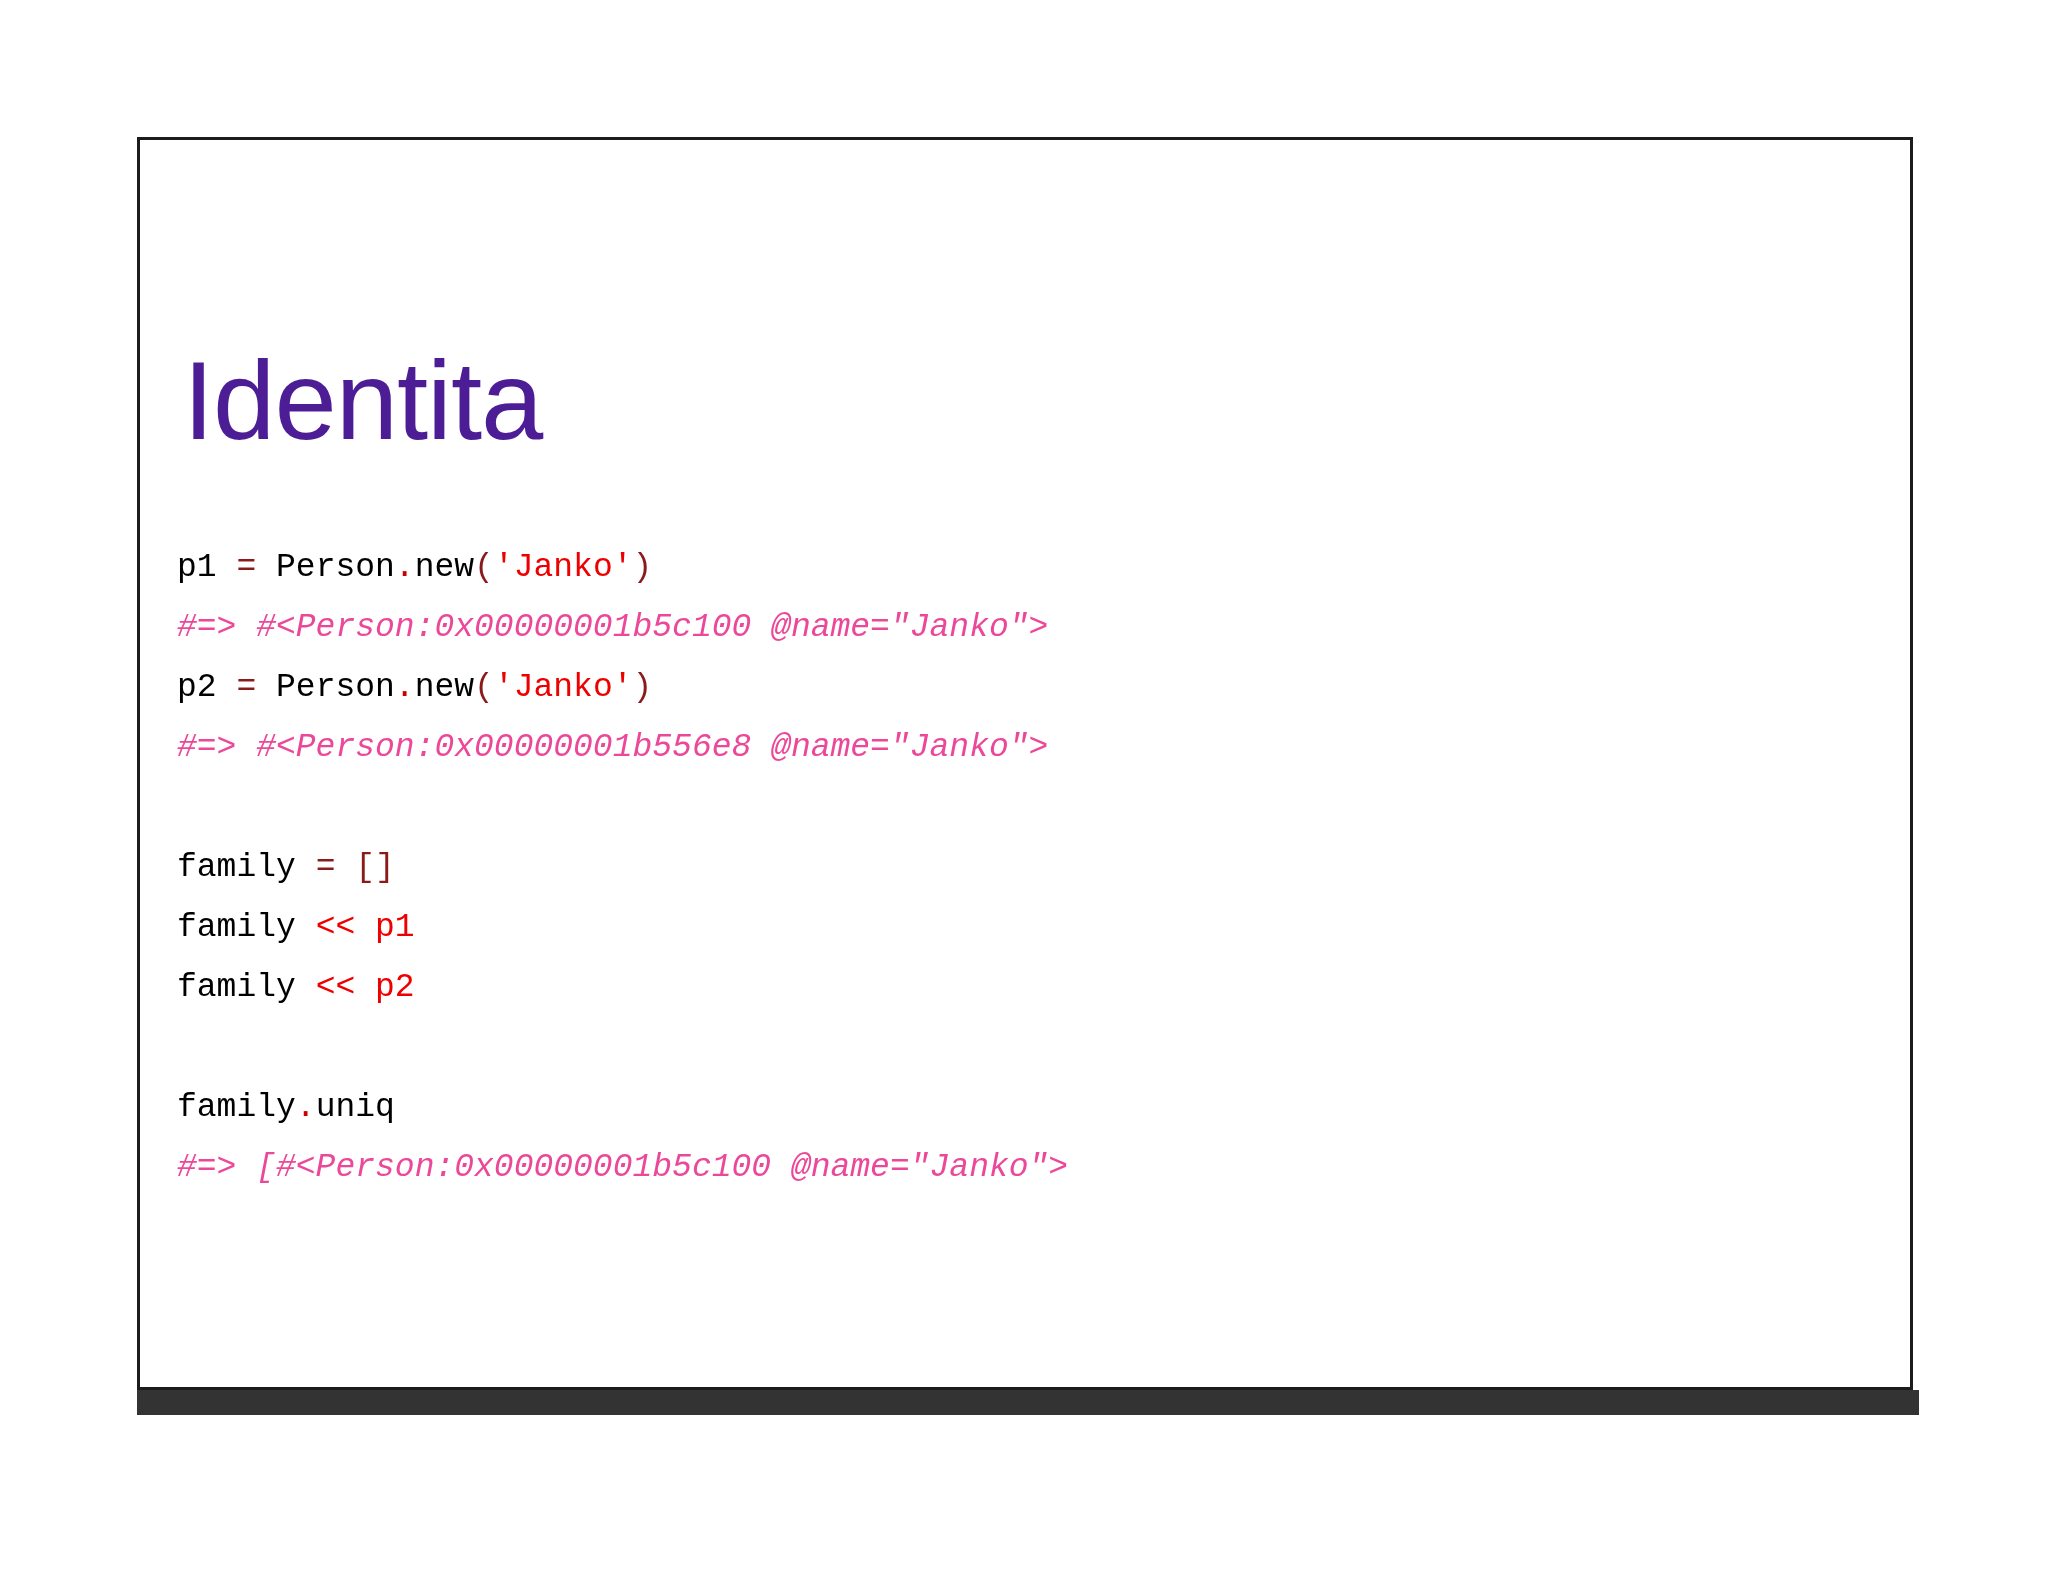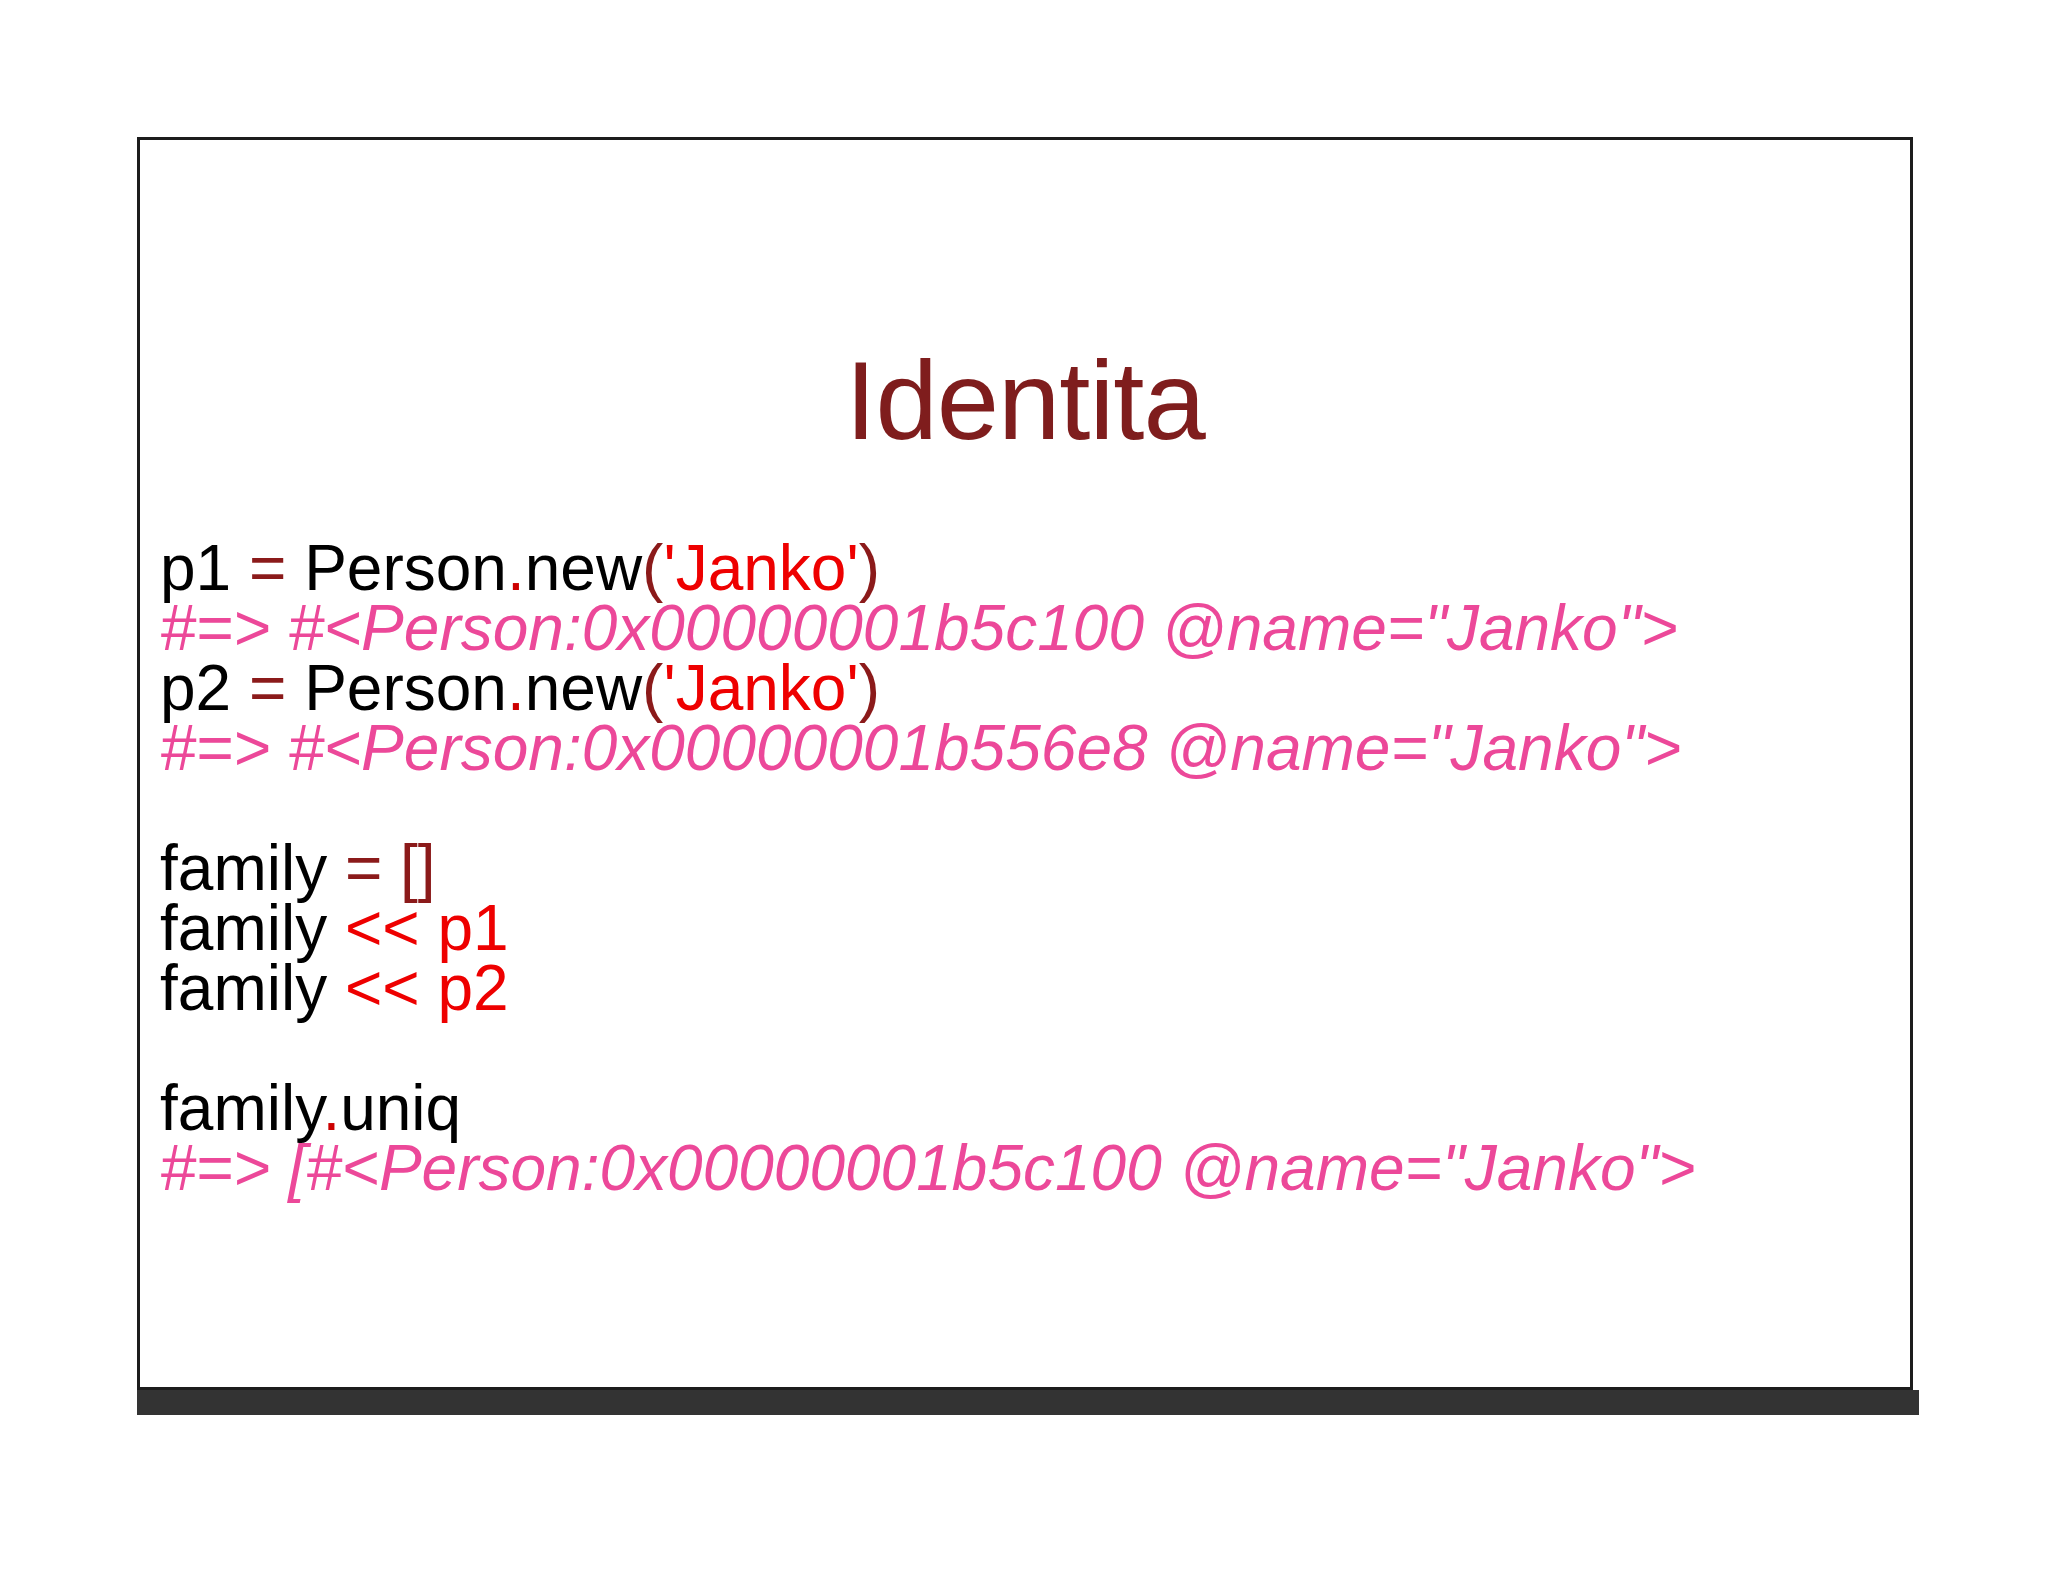--- a/index.html
+++ b/index.html
@@ -43,36 +43,36 @@
     width: 1782px;
     height: 25px;
     background: #333333;
   }
 
   .slide-title {
     position: absolute;
     left: 0;
     top: 205px;
     width: 100%;
-    text-align: center;
     font-family: "Liberation Sans", sans-serif;
     font-size: 112px;
     font-weight: 400;
     line-height: 1;
-    color: #7f1d1d;
+    color: #4c1d95;
     letter-spacing: -1px;
+    padding-left: 43px;
   }
 
   .code-block {
     position: absolute;
-    left: 20px;
+    left: 37px;
     top: 398px;
     width: 1760px;
-    font-family: Liberation Sans, sans-serif;
-    font-size: 64px;
+    font-family: Liberation Mono, monospace;
+    font-size: 33px;
     line-height: 60px;
     white-space: pre;
     color: #000000;
   }
 
   .code-line {
     white-space: pre;
     height: 60px;
     overflow: visible;
   }

